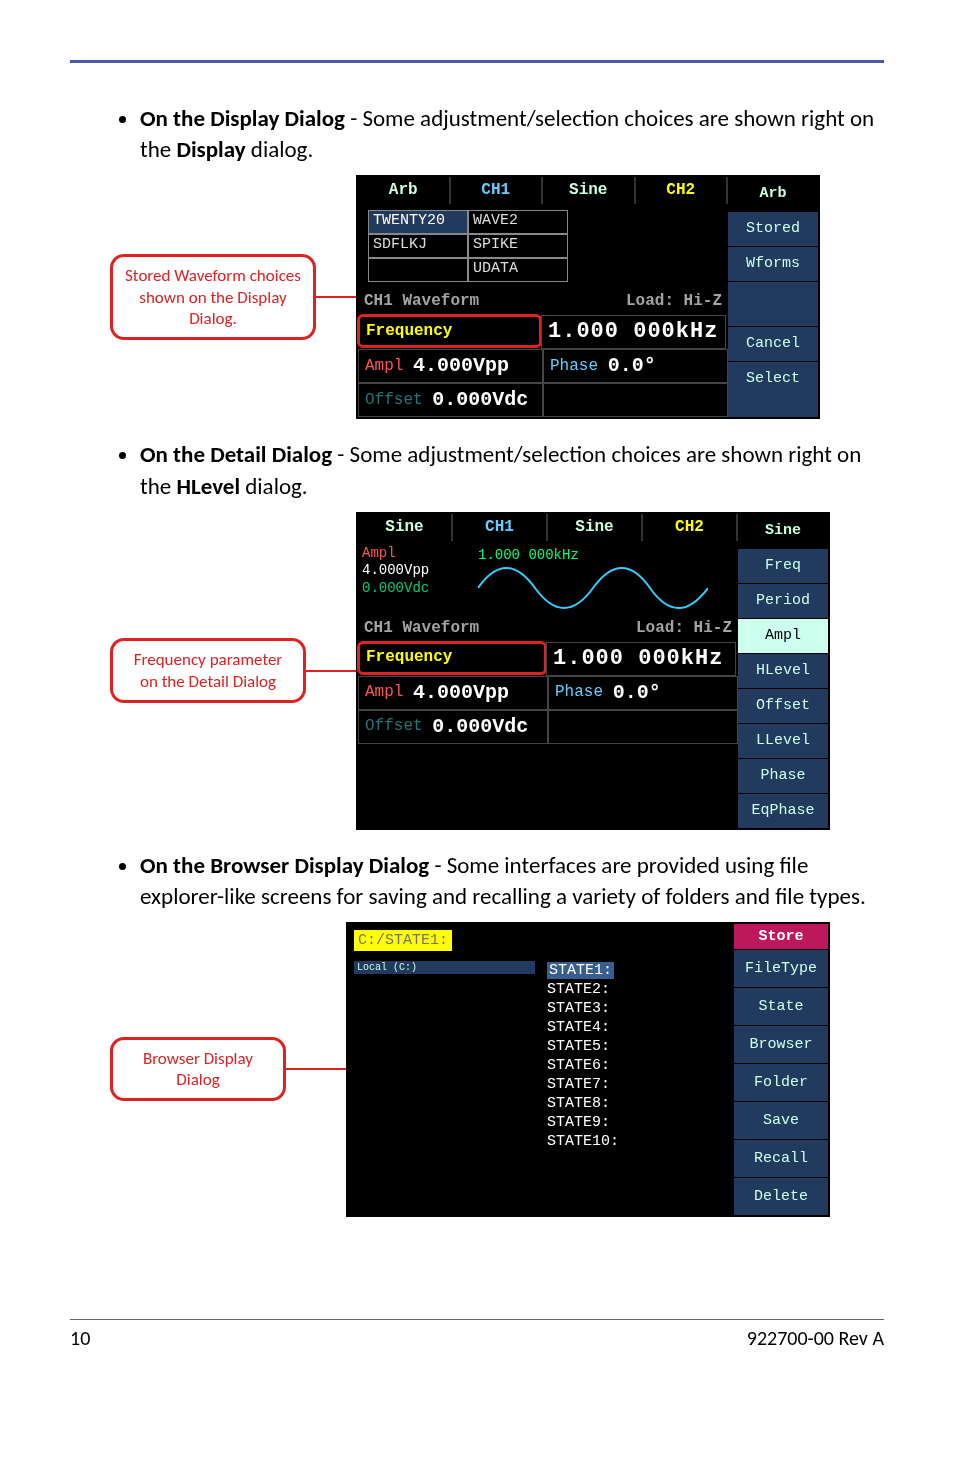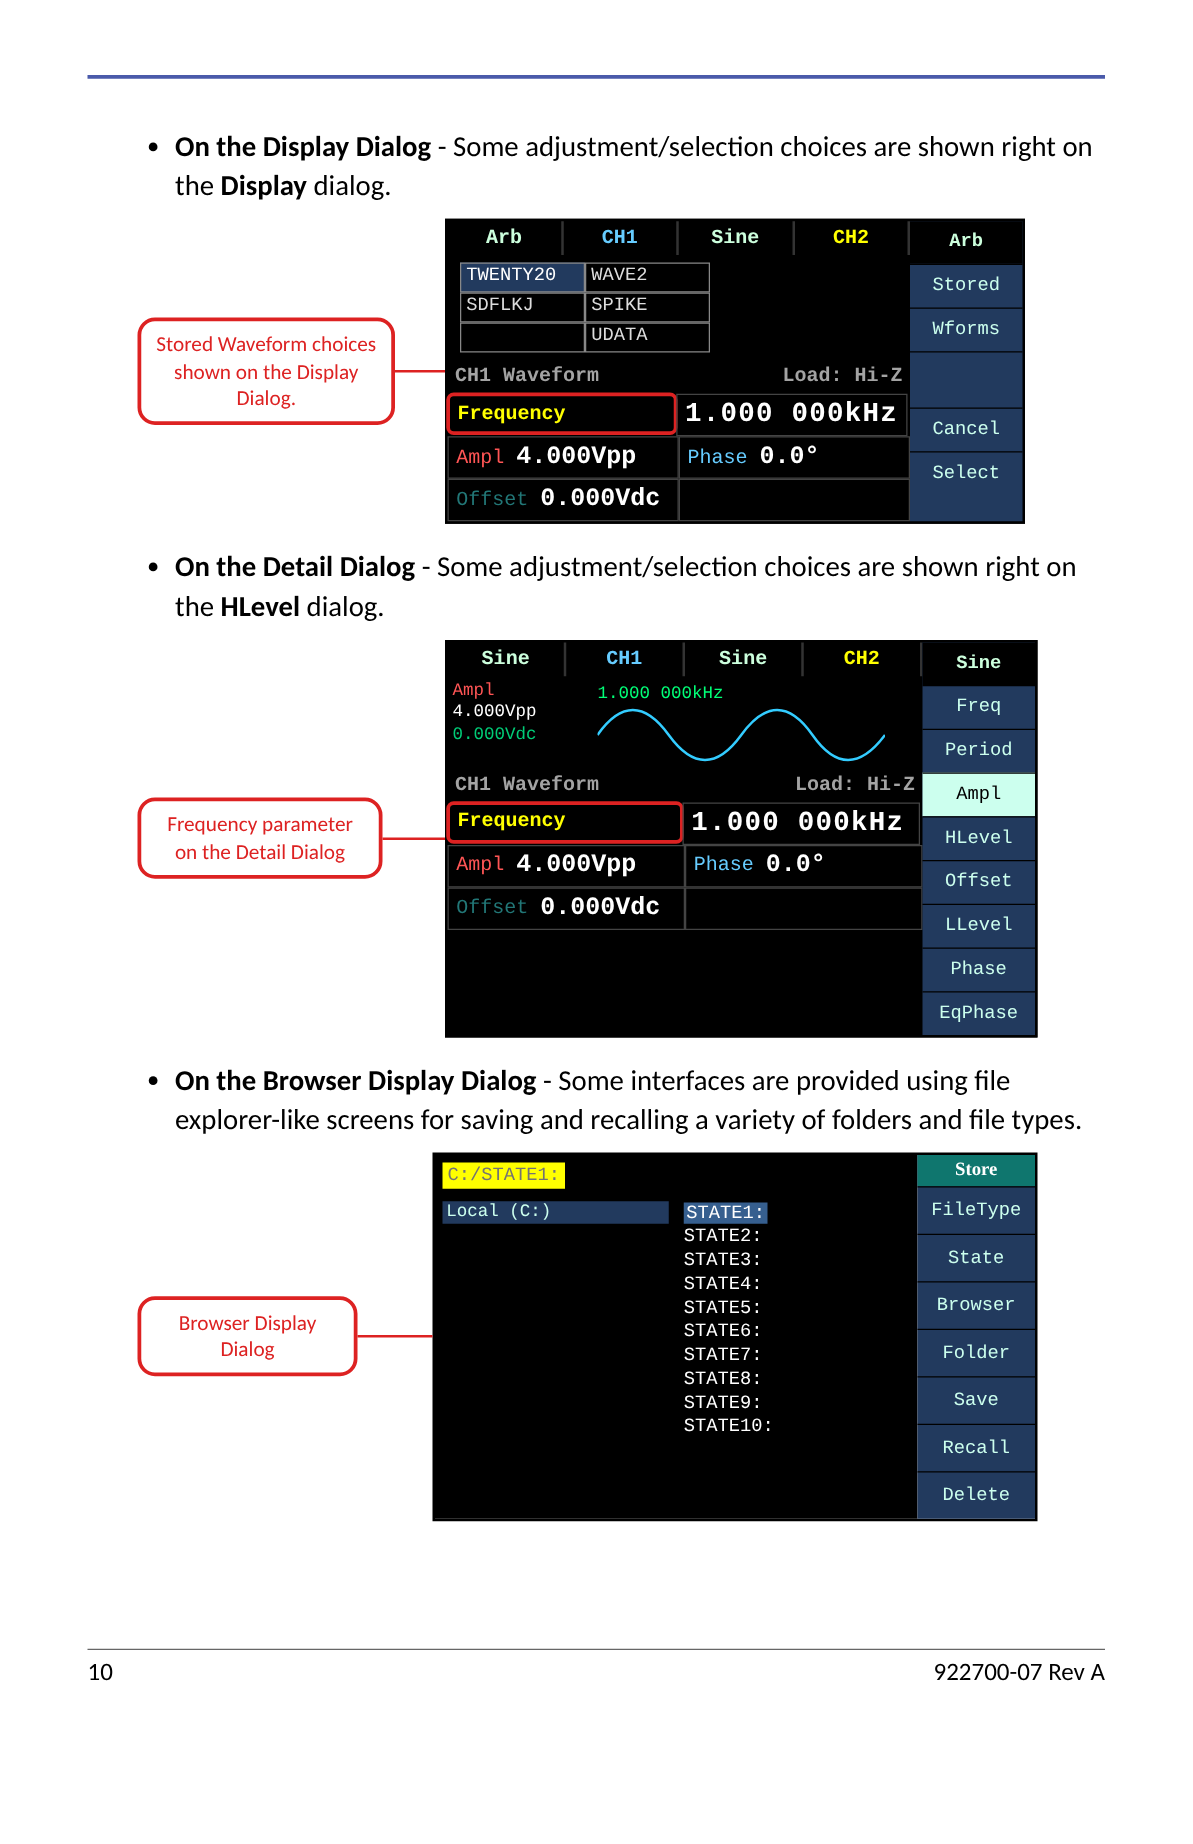--- a/index.html
+++ b/index.html
@@ -149,33 +149,33 @@
   }
   .bmain { flex: 1; background: #000; color: #fff; }
   .bpath {
     background: #ff0; color: #737373; font-size: 15px;
     padding: 2px 4px; margin: 6px; display: inline-block;
   }
   .bcols { display: flex; }
   .bcol { flex: 1; display: flex; flex-direction: column; padding: 4px 6px; font-size: 15px; }
   .bcol .it { padding: 1px 0; }
   .bside { width: 94px; background: #223a5e; color: #cfe; text-align: center; font-size: 15px; }
-  .bside .hd { background: #0f766e; color: #fff; font-weight: bold; padding: 4px 0; font-family: Liberation Serif, serif; }
+  .bside .hd { background: #be185d; color: #fff; font-weight: bold; padding: 4px 0; }
   .bside .sk { padding: 10px 2px; border-top: 1px solid #000; }
   .page-footer {
     display: flex;
     justify-content: space-between;
     border-top: 1px solid #666;
     padding-top: 6px;
     font-size: 20px;
     position: absolute;
     bottom: 30px;
     left: 70px; right: 70px;
   }
-  .local-sel { background:#223a5e;color:#cfe;padding:1px 3px;font-size:14px; }
+  .local-sel { background:#223a5e;color:#cfe;padding:1px 3px;font-size:10px; }
   .state-sel { background:#365f8f;color:#fff;padding:0 2px; }
 </style>
 </head>
 <body>
 
 <div class="page">
   <div class="top-rule"></div>
 
   <ul class="body-list">
     <li>
@@ -365,15 +365,15 @@
         <div class="sk">Folder</div>
         <div class="sk">Save</div>
         <div class="sk">Recall</div>
         <div class="sk">Delete</div>
       </div>
     </div>
   </div>
 
   <div class="page-footer">
     <span>10</span>
-    <span>922700-07 Rev A</span>
+    <span>922700-00 Rev A</span>
   </div>
 </div>
 
 </body></html>

